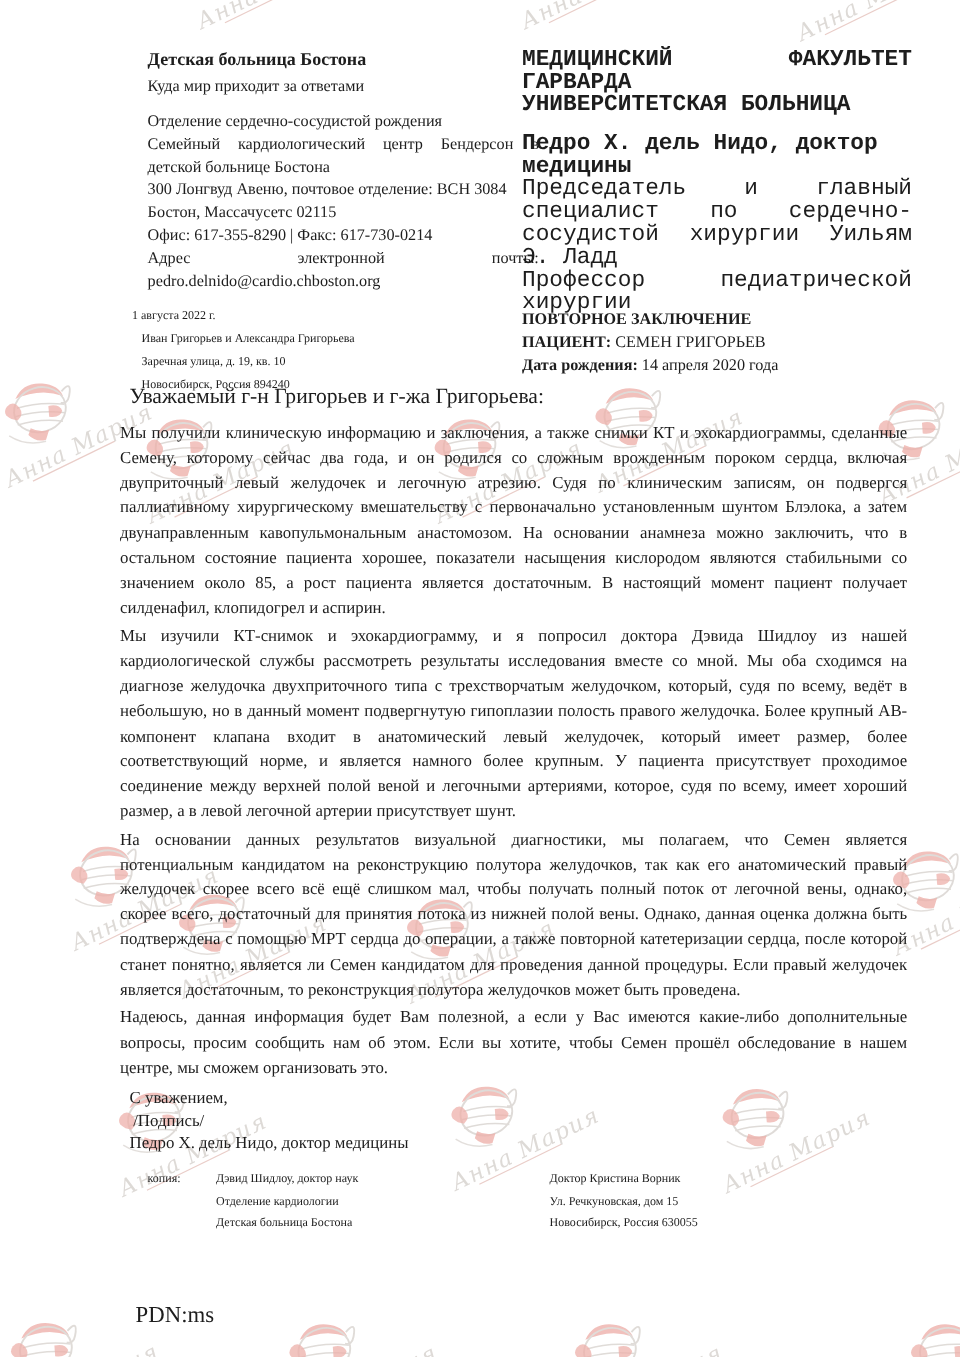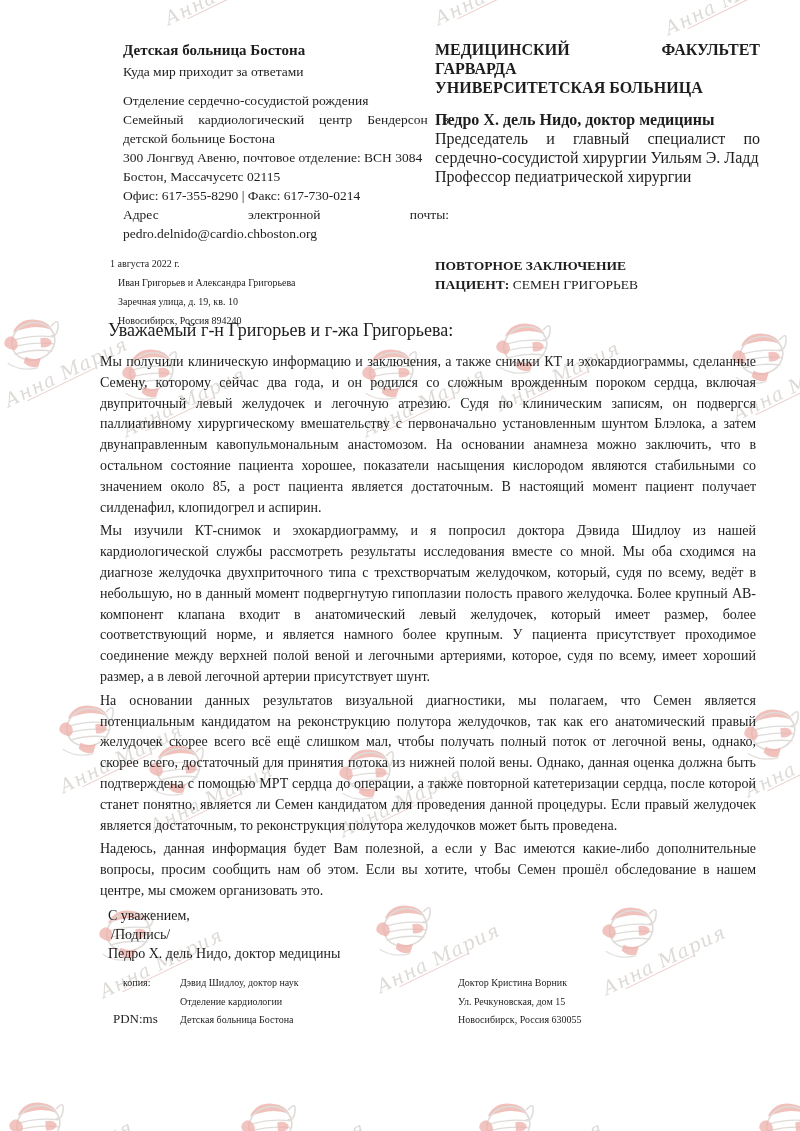--- a/index.html
+++ b/index.html
@@ -20,42 +20,42 @@
   
   .content{position:absolute;inset:0;z-index:1;}
   .abs{position:absolute;}
   .b{font-weight:bold;}
   .just{text-align:justify;}
   .force-just{text-align:justify;text-align-last:justify;}
 
   #lh-left{left:123px;top:40px;width:326px;font-size:13.5px;line-height:19px;}
   #lh-left .org{font-size:15px;line-height:21px;}
   #lh-left .tagline{line-height:21px;margin-bottom:9px;}
-  #lh-right{left:435px;top:40px;width:325px;font-size:16px;line-height:19px;}
+  #lh-right{left:435px;top:40px;width:325px;font-size:19px;line-height:19px;font-family:Liberation Mono, monospace;}
   #lh-right .gap{height:13px;}
 
   #date-block{left:110px;top:254px;font-size:10px;line-height:19px;}
   #date-block .indent{padding-left:8px;}
 
   #subject-block{left:435px;top:256px;width:325px;font-size:13.5px;line-height:19px;}
 
   #salutation{left:108px;top:320px;font-size:18px;}
 
   #body-block{left:100px;top:352px;width:656px;font-size:14px;line-height:20.8px;}
   #body-block p{margin:0 0 3px 0;text-align:justify;}
 
   #closing-block{left:108px;top:906px;font-size:14px;line-height:19px;}
   #closing-block .sig{padding-left:3px;}
 
   #cc-block{left:123px;top:974px;font-size:10px;line-height:18.5px;display:flex;}
   #cc-block .cc-label{width:57px;}
   #cc-block .cc-col1{width:278px;}
   #cc-block .cc-col2{width:300px;}
 
-  #footer-ref{left:113px;top:1011px;font-size:13px;}
+  #footer-ref{left:113px;top:1086px;font-size:19px;}
 </style>
 </head>
 <body>
 
 <div class="page">
   <div id="watermark-layer">
       <div class="wm-unit" style="left: 160px; top: -70px;">
 
     <span class="wm-text">Анна Мария</span>
   </div>
@@ -346,20 +346,21 @@
     <div id="date-block" class="abs">
       <div>1 августа 2022 г.</div>
       <div class="indent">Иван Григорьев и Александра Григорьева</div>
       <div class="indent">Заречная улица, д. 19, кв. 10</div>
       <div class="indent">Новосибирск, Россия 894240</div>
     </div>
 
     <div id="subject-block" class="abs">
       <div class="b">ПОВТОРНОЕ ЗАКЛЮЧЕНИЕ</div>
       <div><span class="b">ПАЦИЕНТ:</span><span> СЕМЕН ГРИГОРЬЕВ</span></div>
+      <div><span class="b">Дата рождения:</span><span> 14 апреля 2020 года</span></div>
     </div>
 
     <div id="salutation" class="abs">Уважаемый г-н Григорьев и г-жа Григорьева:</div>
 
     <div id="body-block" class="abs">
       <p>Мы получили клиническую информацию и заключения, а также снимки КТ и эхокардиограммы, сделанные Семену, которому сейчас два года, и он родился со сложным врожденным пороком сердца, включая двуприточный левый желудочек и легочную атрезию. Судя по клиническим записям, он подвергся паллиативному хирургическому вмешательству с первоначально установленным шунтом Блэлока, а затем двунаправленным кавопульмональным анастомозом. На основании анамнеза можно заключить, что в остальном состояние пациента хорошее, показатели насыщения кислородом являются стабильными со значением около 85, а рост пациента является достаточным. В настоящий момент пациент получает силденафил, клопидогрел и аспирин.</p>
       <p>Мы изучили КТ-снимок и эхокардиограмму, и я попросил доктора Дэвида Шидлоу из нашей кардиологической службы рассмотреть результаты исследования вместе со мной. Мы оба сходимся на диагнозе желудочка двухприточного типа с трехстворчатым желудочком, который, судя по всему, ведёт в небольшую, но в данный момент подвергнутую гипоплазии полость правого желудочка. Более крупный АВ-компонент клапана входит в анатомический левый желудочек, который имеет размер, более соответствующий норме, и является намного более крупным. У пациента присутствует проходимое соединение между верхней полой веной и легочными артериями, которое, судя по всему, имеет хороший размер, а в левой легочной артерии присутствует шунт.</p>
       <p>На основании данных результатов визуальной диагностики, мы полагаем, что Семен является потенциальным кандидатом на реконструкцию полутора желудочков, так как его анатомический правый желудочек скорее всего всё ещё слишком мал, чтобы получать полный поток от легочной вены, однако, скорее всего, достаточный для принятия потока из нижней полой вены. Однако, данная оценка должна быть подтверждена с помощью МРТ сердца до операции, а также повторной катетеризации сердца, после которой станет понятно, является ли Семен кандидатом для проведения данной процедуры. Если правый желудочек является достаточным, то реконструкция полутора желудочков может быть проведена.</p>
       <p>Надеюсь, данная информация будет Вам полезной, а если у Вас имеются какие-либо дополнительные вопросы, просим сообщить нам об этом. Если вы хотите, чтобы Семен прошёл обследование в нашем центре, мы сможем организовать это.</p>
     </div>

